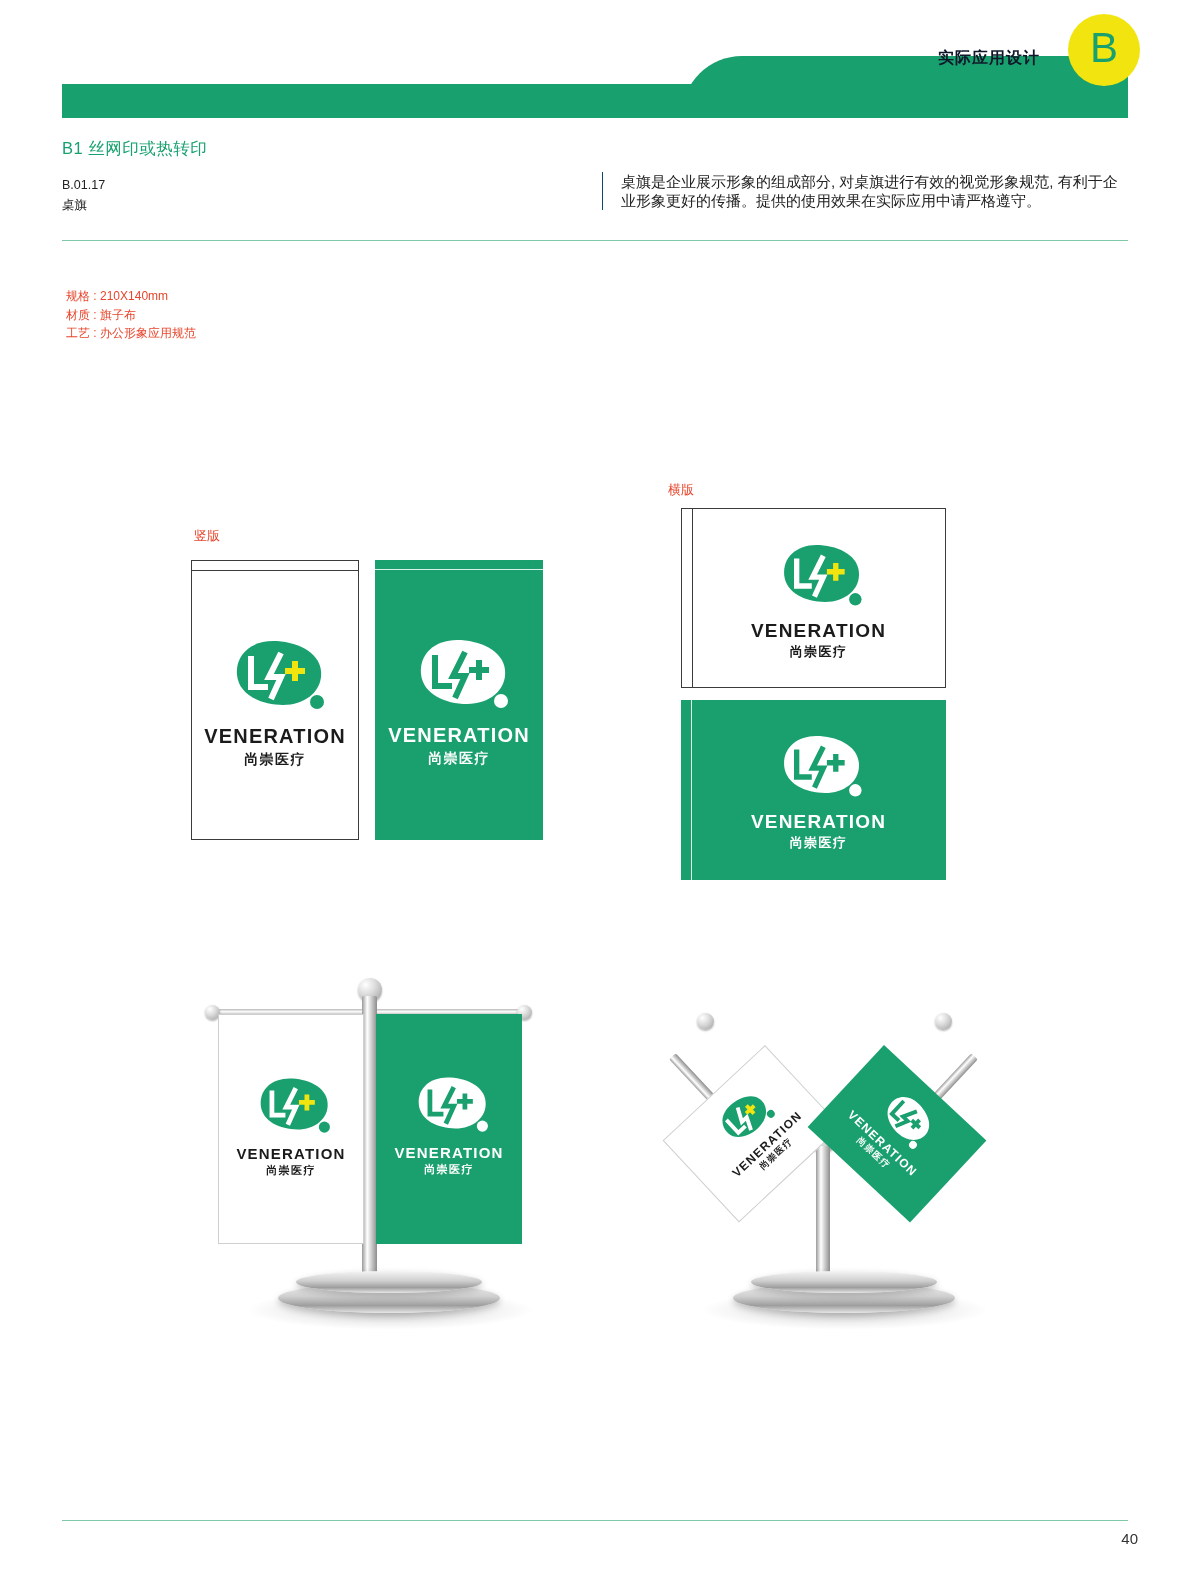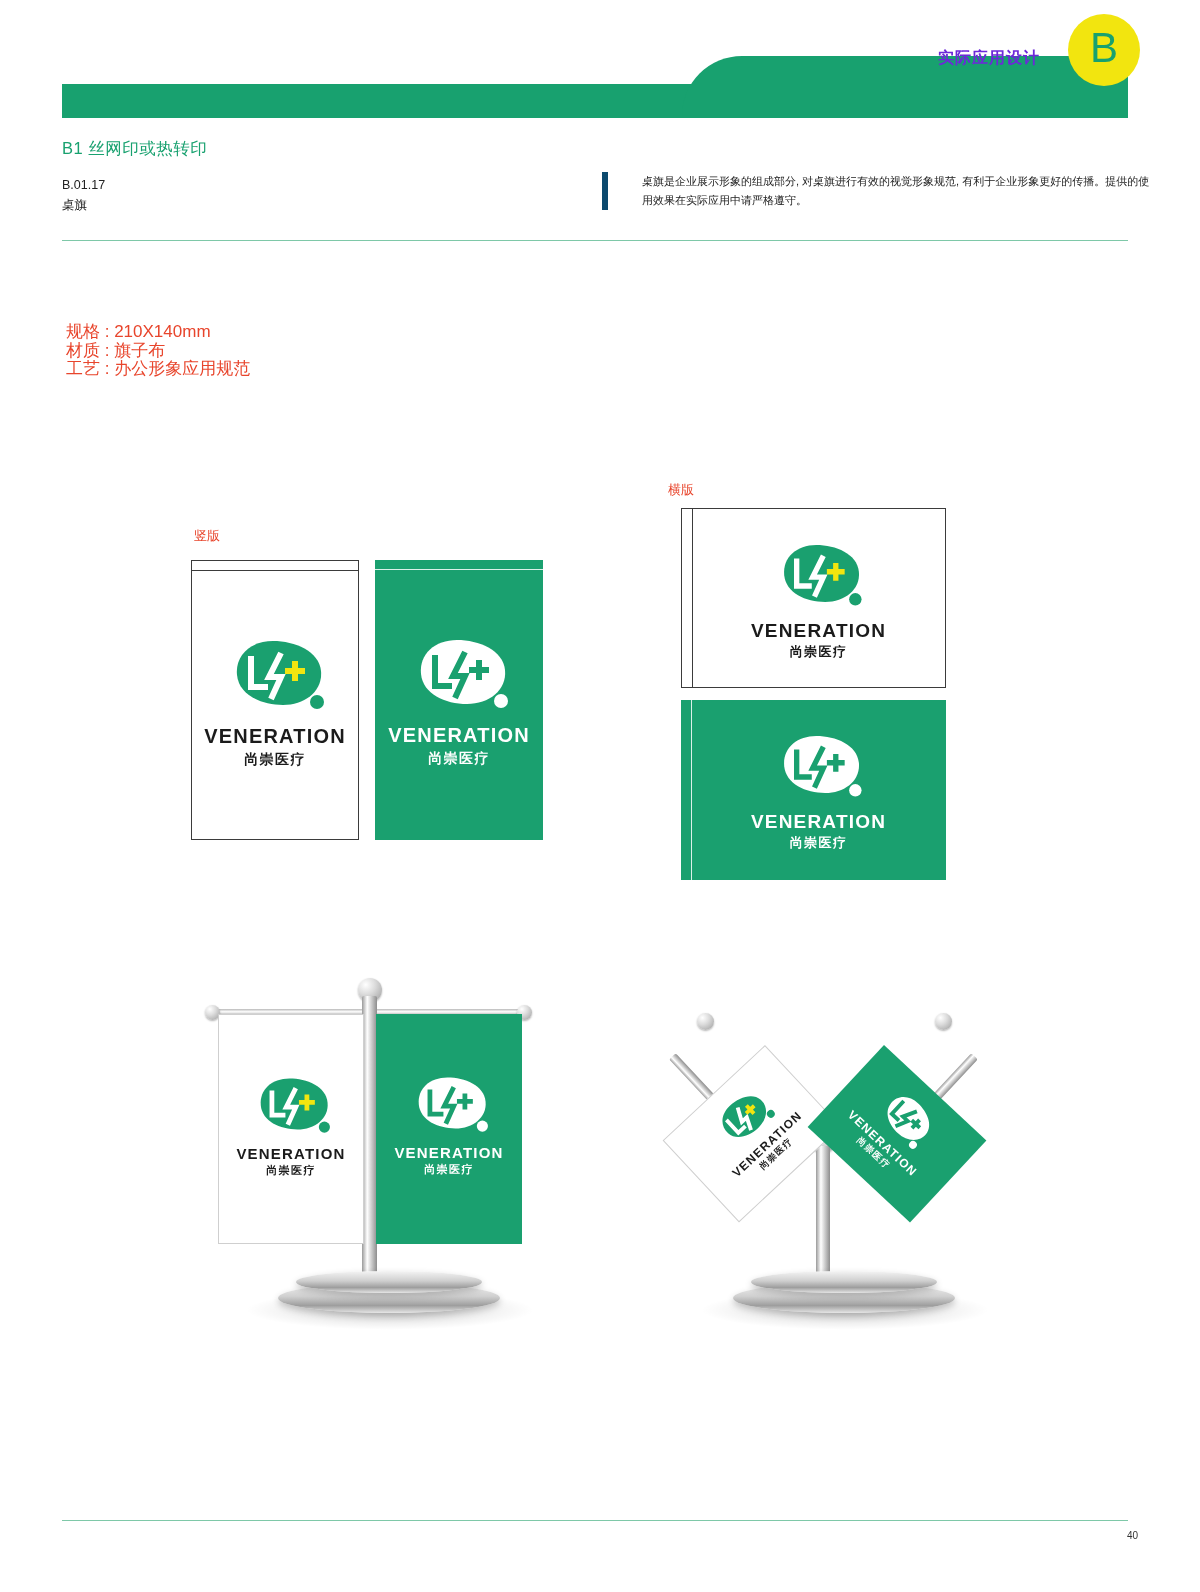--- a/index.html
+++ b/index.html
@@ -39,21 +39,21 @@
     width: 446px;
     height: 62px;
     background: #18a16f;
     border-top-left-radius: 60px;
     border-bottom-right-radius: 0px;
   }
   .header-title-cn {
     position: absolute;
     right: 160px;
     top: 48px;
-    color: #6d28d9;
+    color: #0f172a;
     font-size: 16px;
     font-weight: bold;
     letter-spacing: 1px;
     z-index: 6;
   }
   .header-left-text {
     position: absolute;
     left: 68px;
     top: 64px;
     color: #ffffff;
@@ -111,24 +111,24 @@
     color: #222;
     font-size: 12.5px;
     line-height: 20px;
   }
   .desc-block {
     position: absolute;
     left: 602px;
     top: 172px;
     width: 510px;
     color: #222;
-    font-size: 11px;
+    font-size: 15px;
     line-height: 19px;
-    padding-left: 34px;
-    border-left: 6px solid #0c4a6e;
+    padding-left: 18px;
+    border-left: 1px solid #0c4a6e;
   }
   .hr-green {
     position: absolute;
     left: 62px;
     top: 240px;
     width: 1066px;
     height: 1px;
     background: #7ec8a8;
   }
   .hr-bottom {
@@ -136,30 +136,30 @@
     left: 62px;
     top: 1520px;
     width: 1066px;
     height: 1px;
     background: #7ec8a8;
   }
   .page-num {
     position: absolute;
     right: 62px;
     top: 1530px;
-    font-size: 10px;
+    font-size: 15px;
     color: #333;
   }
 
   .spec-block {
     position: absolute;
     left: 66px;
-    top: 323px;
+    top: 287px;
     color: #e8452c;
-    font-size: 17px;
+    font-size: 12px;
     line-height: 18.5px;
   }
 
   .label-red {
     position: absolute;
     color: #e8452c;
     font-size: 13px;
   }
   .label-vertical { left: 194px; top: 527px; text-align: center; }
   .label-horizontal { left: 668px; top: 481px; }

